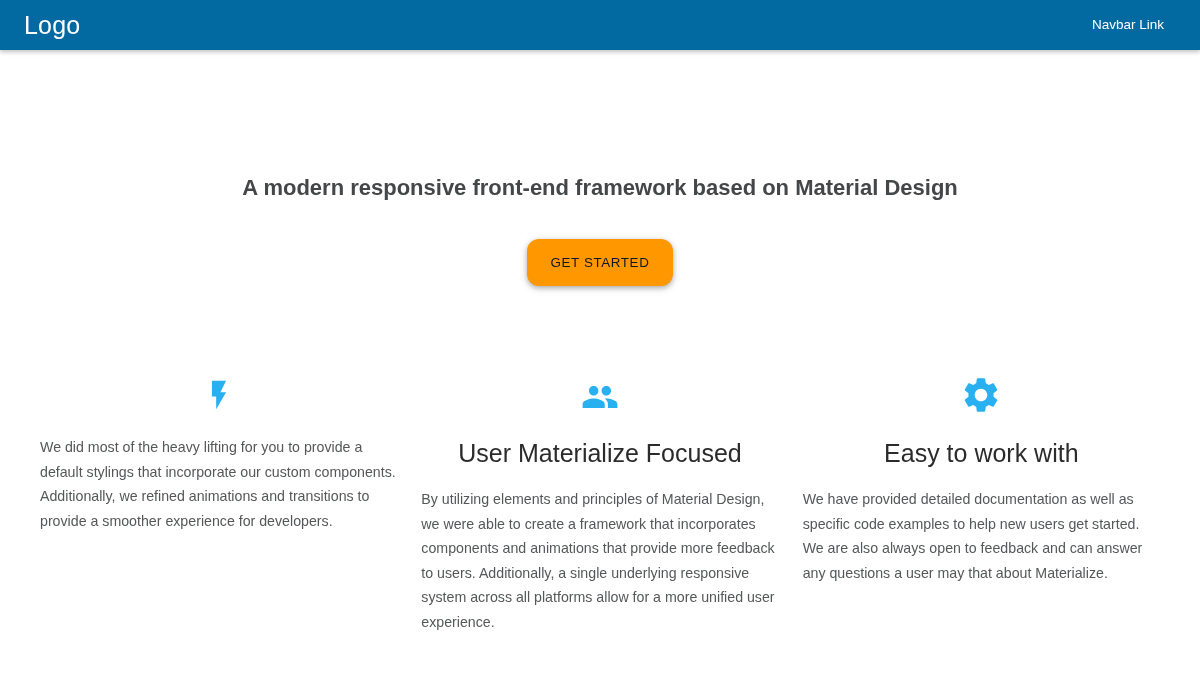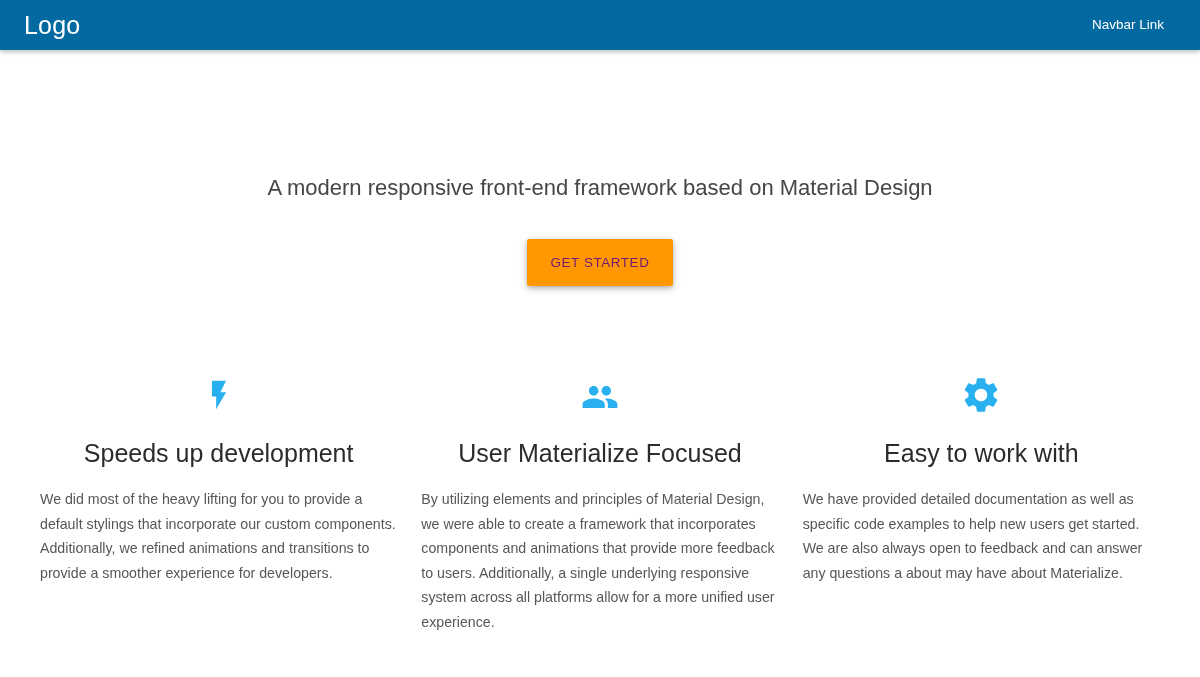--- a/index.html
+++ b/index.html
@@ -64,34 +64,34 @@
     color: #ff9800;
     font-size: 62px;
     font-weight: 300;
     line-height: 1.1;
     letter-spacing: -0.5px;
   }
   .hero-subtitle {
     margin: 47px 0 0 0;
     color: #444648;
     font-size: 22px;
-    font-weight: 400;
+    font-weight: 700;
     line-height: 1.2;
   }
   .cta-wrap {
     margin-top: 38px;
     display: flex;
     justify-content: center;
   }
   .btn-cta {
     display: inline-block;
     background: #ff9800;
-    color: #701a75;
+    color: #0f172a;
     border: none;
-    border-radius: 2px;
+    border-radius: 12px;
     font-family: "Liberation Sans", sans-serif;
     font-size: 13.4px;
     font-weight: 500;
     letter-spacing: 0.6px;
     text-transform: uppercase;
     text-decoration: none;
     padding: 0 24px;
     height: 47px;
     line-height: 47px;
     min-width: 145px;
@@ -155,37 +155,36 @@
 </section>
 
 <section class="features">
 
   <div class="feature-col">
     <div class="feature-icon">
       <svg width="34" height="42" viewBox="0 0 24 24" aria-hidden="true">
         <path fill="#29b0f0" d="M7 2v11h3v9l7-12h-4l4-8z"></path>
       </svg>
     </div>
-    <h5 class="feature-title">Speeds up development</h5>
     <p class="feature-body">We did most of the heavy lifting for you to provide a default stylings that incorporate our custom components. Additionally, we refined animations and transitions to provide a smoother experience for developers.</p>
   </div>
 
   <div class="feature-col">
     <div class="feature-icon">
       <svg width="46" height="38" viewBox="0 0 24 24" aria-hidden="true">
         <path fill="#29b0f0" d="M16 11c1.66 0 2.99-1.34 2.99-3S17.66 5 16 5c-1.66 0-3 1.34-3 3s1.34 3 3 3zm-8 0c1.66 0 2.99-1.34 2.99-3S9.66 5 8 5C6.34 5 5 6.34 5 8s1.34 3 3 3zm0 2c-2.33 0-7 1.17-7 3.5V19h14v-2.5c0-2.33-4.67-3.5-7-3.5zm8 0c-.29 0-.62.02-.97.05 1.16.84 1.97 1.97 1.97 3.45V19h6v-2.5c0-2.33-4.67-3.5-7-3.5z"></path>
       </svg>
     </div>
     <h5 class="feature-title">User Materialize Focused</h5>
     <p class="feature-body">By utilizing elements and principles of Material Design, we were able to create a framework that incorporates components and animations that provide more feedback to users. Additionally, a single underlying responsive system across all platforms allow for a more unified user experience.</p>
   </div>
 
   <div class="feature-col">
     <div class="feature-icon">
       <svg width="42" height="42" viewBox="0 0 24 24" aria-hidden="true">
         <path fill="#29b0f0" d="M19.14 12.94c.04-.3.06-.61.06-.94 0-.32-.02-.64-.07-.94l2.03-1.58c.18-.14.23-.41.12-.61l-1.92-3.32c-.12-.22-.37-.29-.59-.22l-2.39.96c-.5-.38-1.03-.7-1.62-.94l-.36-2.54c-.04-.24-.24-.41-.48-.41h-3.84c-.24 0-.43.17-.47.41l-.36 2.54c-.59.24-1.13.57-1.62.94l-2.39-.96c-.22-.08-.47 0-.59.22L2.74 8.87c-.12.21-.08.47.12.61l2.03 1.58c-.05.3-.09.63-.09.94s.02.64.07.94l-2.03 1.58c-.18.14-.23.41-.12.61l1.92 3.32c.12.22.37.29.59.22l2.39-.96c.5.38 1.03.7 1.62.94l.36 2.54c.05.24.24.41.48.41h3.84c.24 0 .44-.17.47-.41l.36-2.54c.59-.24 1.13-.56 1.62-.94l2.39.96c.22.08.47 0 .59-.22l1.92-3.32c.12-.22.07-.47-.12-.61l-2.01-1.58zM12 15.6c-1.98 0-3.6-1.62-3.6-3.6s1.62-3.6 3.6-3.6 3.6 1.62 3.6 3.6-1.62 3.6-3.6 3.6z"></path>
       </svg>
     </div>
     <h5 class="feature-title">Easy to work with</h5>
-    <p class="feature-body">We have provided detailed documentation as well as specific code examples to help new users get started. We are also always open to feedback and can answer any questions a about may have about Materialize.</p>
+    <p class="feature-body">We have provided detailed documentation as well as specific code examples to help new users get started. We are also always open to feedback and can answer any questions a user may that about Materialize.</p>
   </div>
 
 </section>
 
 </body></html>

